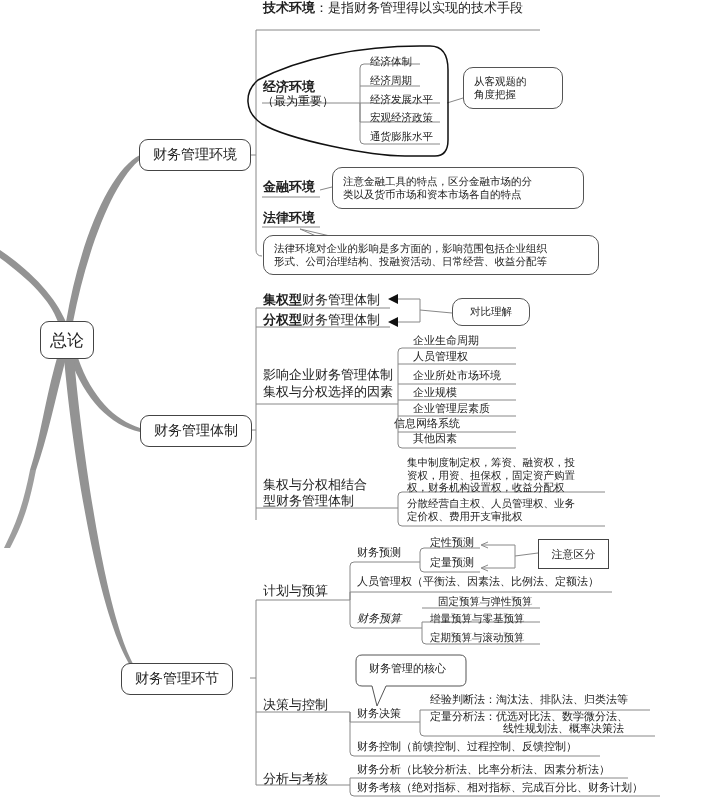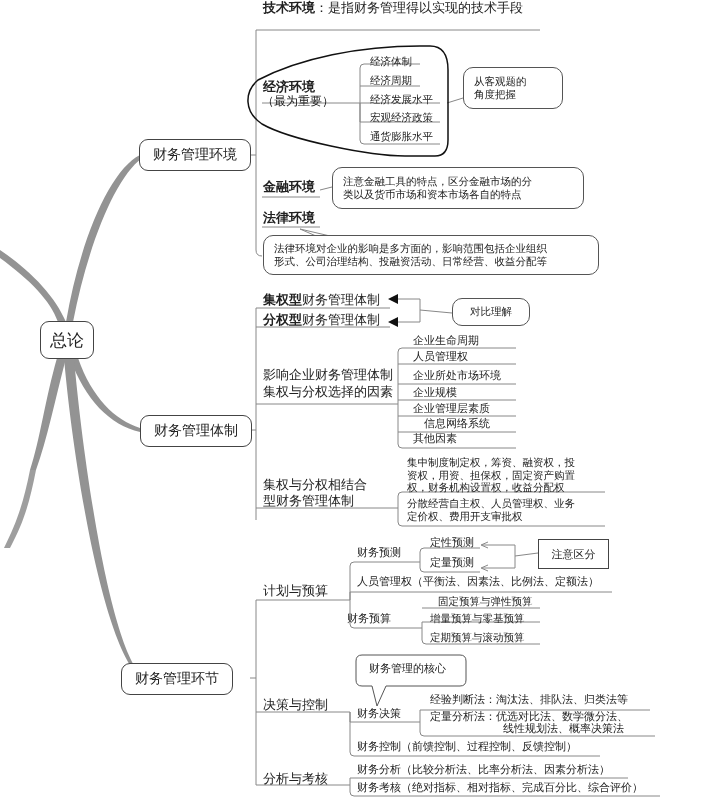--- a/index.html
+++ b/index.html
@@ -169,21 +169,21 @@
   <span>对比理解</span>
 </div>
 
 <div class="t f13" style="left:263px;top:368px;">影响企业财务管理体制</div>
 <div class="t f13" style="left:263px;top:385px;">集权与分权选择的因素</div>
 <div class="t f11" style="left:413px;top:335px;">企业生命周期</div>
 <div class="t f11" style="left:413px;top:351px;">人员管理权</div>
 <div class="t f11" style="left:413px;top:370px;">企业所处市场环境</div>
 <div class="t f11" style="left:413px;top:387px;">企业规模</div>
 <div class="t f11" style="left:413px;top:403px;">企业管理层素质</div>
-<div class="t f11" style="left:424px;top:418px;">信息网络系统</div>
+<div class="t f11" style="left:394px;top:418px;">信息网络系统</div>
 <div class="t f11" style="left:413px;top:433px;">其他因素</div>
 
 <div class="t f13" style="left:263px;top:478px;">集权与分权相结合</div>
 <div class="t f13" style="left:263px;top:494px;">型财务管理体制</div>
 <div class="t f10" style="left:407px;top:456px;line-height:1.2;">
   <div>集中制度制定权，筹资、融资权，投</div>
   <div>资权，用资、担保权，固定资产购置</div>
   <div>权，财务机构设置权，收益分配权</div>
 </div>
 <div class="t f10" style="left:407px;top:497px;line-height:1.2;">
@@ -196,33 +196,33 @@
 </div>
 
 <div class="t f13" style="left:263px;top:584px;">计划与预算</div>
 <div class="t f11" style="left:357px;top:547px;">财务预测</div>
 <div class="t f11" style="left:430px;top:537px;">定性预测</div>
 <div class="t f11" style="left:430px;top:557px;">定量预测</div>
 <div class="sq" style="left:538px;top:539px;width:69px;height:28px;">
   <span>注意区分</span>
 </div>
 <div class="t f11" style="left:357px;top:576px;">人员管理权（平衡法、因素法、比例法、定额法）</div>
-<div class="t f11" style="left:347px;top:613px;">财务预算</div>
+<div class="t f11" style="left:357px;top:613px;font-style:italic;">财务预算</div>
 <div class="t f10" style="left:430px;top:595px;padding-left:8px;">固定预算与弹性预算</div>
 <div class="t f10" style="left:430px;top:612px;">增量预算与零基预算</div>
 <div class="t f10" style="left:430px;top:631px;">定期预算与滚动预算</div>
 
 <div class="t f13" style="left:263px;top:698px;">决策与控制</div>
 <svg class="lines" style="pointer-events:none" viewBox="0 0 725 800">
   <path d="M362,655 Q356,655 356,661 L356,680 Q356,686 362,686 L372,686 L377,706 L386,686 L460,686 Q466,686 466,680 L466,661 Q466,655 460,655 Z" fill="#fff" stroke="#555" stroke-width="1"></path>
 </svg>
 <div class="t f11" style="left:369px;top:663px;">财务管理的核心</div>
 <div class="t f11" style="left:357px;top:708px;">财务决策</div>
 <div class="t f11" style="left:430px;top:694px;">经验判断法：淘汰法、排队法、归类法等</div>
 <div class="t f11" style="left:430px;top:711px;">定量分析法：优选对比法、数学微分法、</div>
 <div class="t f11" style="left:503px;top:723px;">线性规划法、概率决策法</div>
 <div class="t f11" style="left:357px;top:741px;">财务控制（前馈控制、过程控制、反馈控制）</div>
 
 <div class="t f13" style="left:263px;top:772px;">分析与考核</div>
 <div class="t f11" style="left:357px;top:764px;">财务分析（比较分析法、比率分析法、因素分析法）</div>
-<div class="t f11" style="left:357px;top:782px;">财务考核（绝对指标、相对指标、完成百分比、综合评价）</div>
+<div class="t f11" style="left:357px;top:782px;">财务考核（绝对指标、相对指标、完成百分比、财务计划）</div>
 
 </div>
 
 </body></html>

